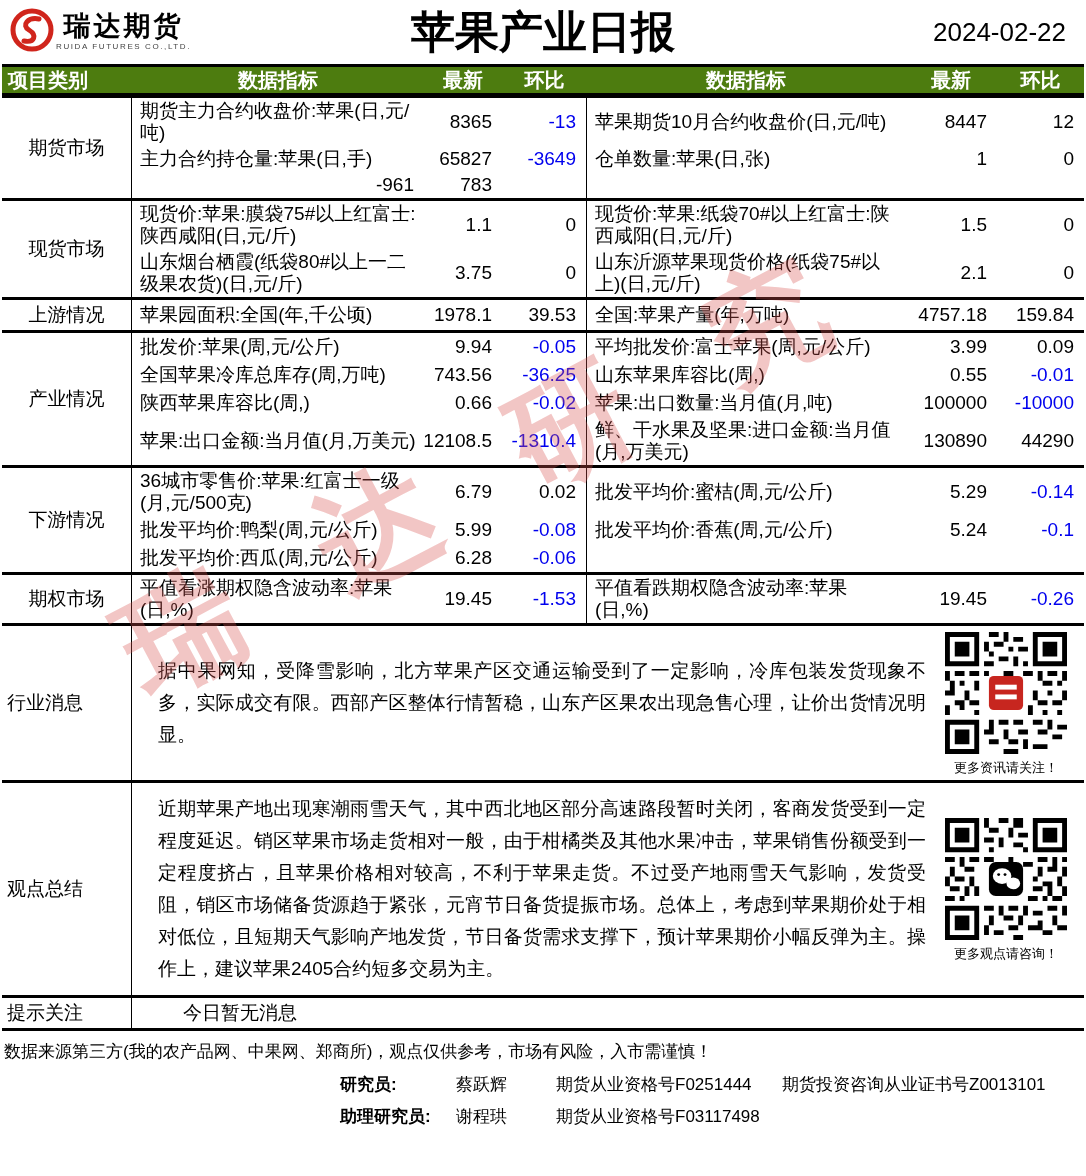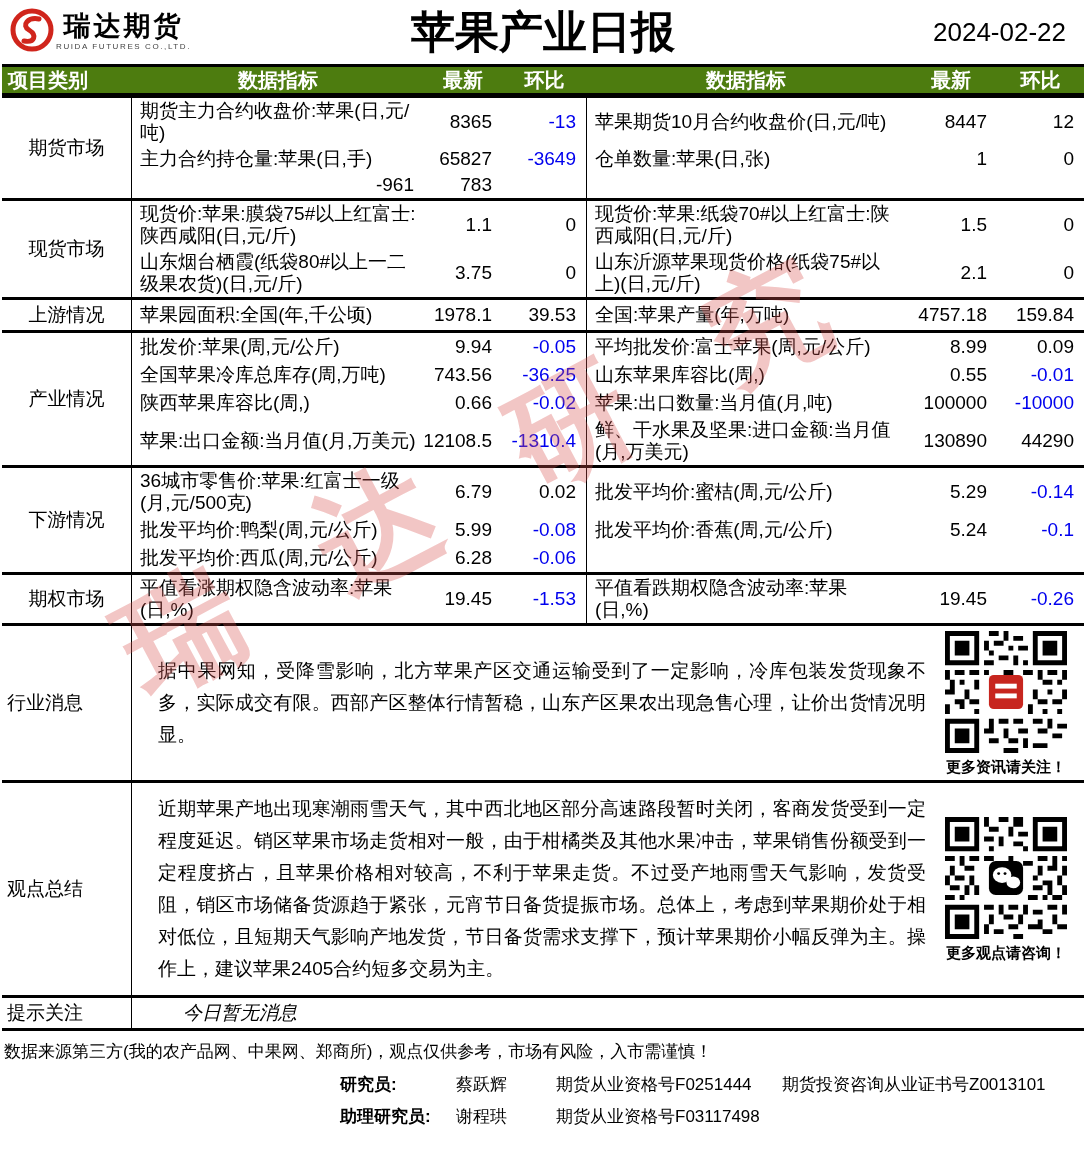--- a/index.html
+++ b/index.html
@@ -45,25 +45,25 @@
   .pos { color:#000000; }
   .neg { color:#0000EE; }
 
   
   .section .gcat { justify-content:flex-start; padding-left:5px; border-right:1.5px solid #000; }
   .sec-body { flex:1; display:flex; }
   .sec-text { flex:1; display:flex; align-items:center; padding:10px 6px 10px 26px;
               font-size:19px; line-height:32px; text-align:justify; }
   .qr-col { width:152px; display:flex; flex-direction:column; align-items:center;
             justify-content:center; padding:4px 4px 2px 0; }
-  .qr-caption { font-size:15px; font-weight:bold; margin-top:5px; white-space:nowrap; }
+  .qr-caption { font-size:13px; font-weight:normal; margin-top:5px; white-space:nowrap; }
   .msg  { min-height:157px; }
   .sum  { min-height:156px; }
   .notice { min-height:31px; border-bottom:3px solid #000;gap:41px; }
-  .notice .sec-text { padding:2px 6px 2px 10px; line-height:24px;font-style:italic; }
+  .notice .sec-text { padding:2px 6px 2px 10px; line-height:24px; }
 
   
   .source { font-size:17px; padding:9px 15px 6px 4px; }
   .res-row { display:flex; font-size:17px; line-height:32px; margin-left:340px; }
   .res-label { font-weight:bold; width:116px; }
   .res-name { width:100px; }
   .res-cert { width:226px; }
   .res-cert2 { flex:1; }
 
   
@@ -164,21 +164,21 @@
     </div>
   </div>
 
   <div class="group">
     <div class="gcat">产业情况</div>
     <div class="gbody">
       <div class="c ind">批发价:苹果(周,元/公斤)</div>
       <div class="c val">9.94</div>
       <div class="c chg neg">-0.05</div>
       <div class="c ind">平均批发价:富士苹果(周,元/公斤)</div>
-      <div class="c val">8.99</div>
+      <div class="c val">3.99</div>
       <div class="c chg pos">0.09</div>
 
       <div class="c ind">全国苹果冷库总库存(周,万吨)</div>
       <div class="c val">743.56</div>
       <div class="c chg neg">-36.25</div>
       <div class="c ind">山东苹果库容比(周,)</div>
       <div class="c val">0.55</div>
       <div class="c chg neg">-0.01</div>
 
       <div class="c ind">陕西苹果库容比(周,)</div>

